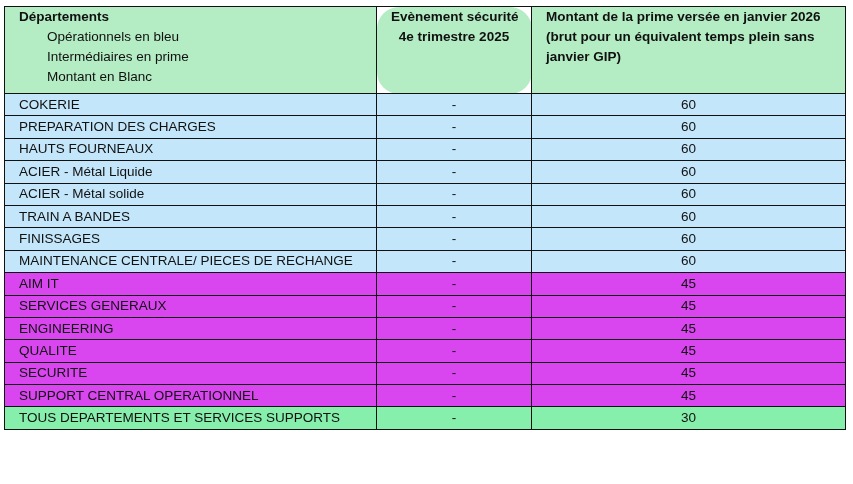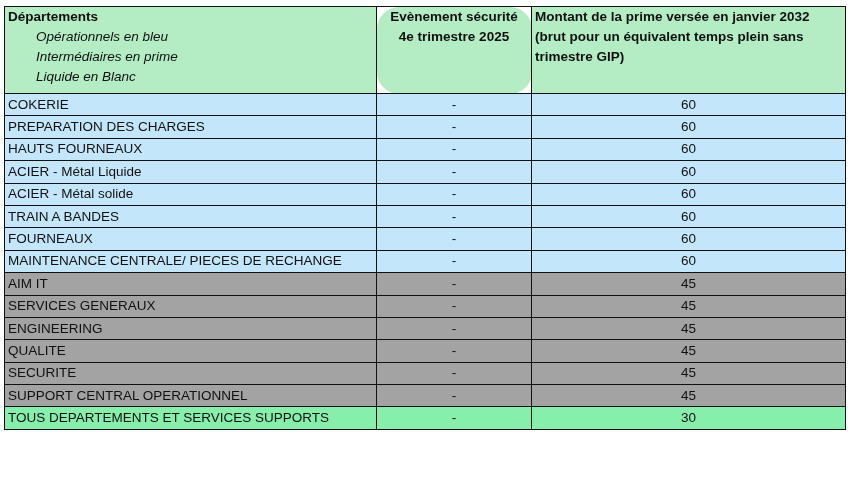--- a/index.html
+++ b/index.html
@@ -1,57 +1,57 @@
 <!DOCTYPE html>
 <html><head>
 <meta charset="utf-8">
 <style>
   html, body { margin: 0; padding: 0; background: #ffffff; }
   body { width: 853px; height: 484px; position: relative; overflow: hidden;
          font-family: "Liberation Sans", "DejaVu Sans", sans-serif; }
   table.grid { position: absolute; left: 4px; top: 6px; border-collapse: collapse;
                table-layout: fixed; width: 841px; }
-  table.grid td, table.grid th { border: 1px solid #111; padding: 0 3px; font-size: 13.5px; color: #111;
+  table.grid td, table.grid th { border: 1px solid #111; padding: 0 14px; font-size: 13.5px; color: #111;
                white-space: nowrap; overflow: hidden; }
   col.c1 { width: 372px; } col.c2 { width: 155px; } col.c3 { width: 314px; }
   thead th { background: #b4ecc4; height: 86px; vertical-align: top; text-align: left; font-weight: bold;
              padding-top: 3px; line-height: 20px; border-bottom: 2px solid #111; }
   thead th.center { text-align: center; border-radius: 22px; }
-  thead th .sub { display: block; font-weight: normal; font-style: italic; padding-left: 28px; }
+  thead th .sub { display: block; font-weight: normal; padding-left: 28px; }
   tbody td { height: 21.4px; line-height: 20px; }
   tbody td.dash, tbody td.val { text-align: center; }
   tr.op td { background: #c4e6fa; }
-  tr.mid td { background: #a3a3a3; }
+  tr.mid td { background: #d946ef; }
   tr.sup td { background: #86efac; }
 </style>
 </head>
 <body>
 
 <table class="grid">
   <colgroup>
       <col class="c1">
       <col class="c2">
       <col class="c3">
     </colgroup>
   <thead>
     <tr>
       <th>
         <span>Départements</span>
         <span class="sub">Opérationnels en bleu</span>
         <span class="sub">Intermédiaires en prime</span>
-        <span class="sub">Liquide en Blanc</span>
+        <span class="sub">Montant en Blanc</span>
       </th>
       <th class="center">
         <span style="display:block">Evènement sécurité</span>
         <span style="display:block">4e trimestre 2025</span>
       </th>
       <th>
-        <span style="display:block">Montant de la prime versée en janvier 2032</span>
+        <span style="display:block">Montant de la prime versée en janvier 2026</span>
         <span style="display:block">(brut pour un équivalent temps plein sans</span>
-        <span style="display:block">trimestre GIP)</span>
+        <span style="display:block">janvier GIP)</span>
       </th>
     </tr>
   </thead>
   <tbody id="rows">
       <tr class="op">
         <td>COKERIE</td>
         <td class="dash">-</td>
         <td class="val">60</td>
       </tr>
       <tr class="op">
@@ -73,21 +73,21 @@
         <td>ACIER - Métal solide</td>
         <td class="dash">-</td>
         <td class="val">60</td>
       </tr>
       <tr class="op">
         <td>TRAIN A BANDES</td>
         <td class="dash">-</td>
         <td class="val">60</td>
       </tr>
       <tr class="op">
-        <td>FOURNEAUX</td>
+        <td>FINISSAGES</td>
         <td class="dash">-</td>
         <td class="val">60</td>
       </tr>
       <tr class="op">
         <td>MAINTENANCE CENTRALE/ PIECES DE RECHANGE</td>
         <td class="dash">-</td>
         <td class="val">60</td>
       </tr>
       <tr class="mid">
         <td>AIM IT</td>

